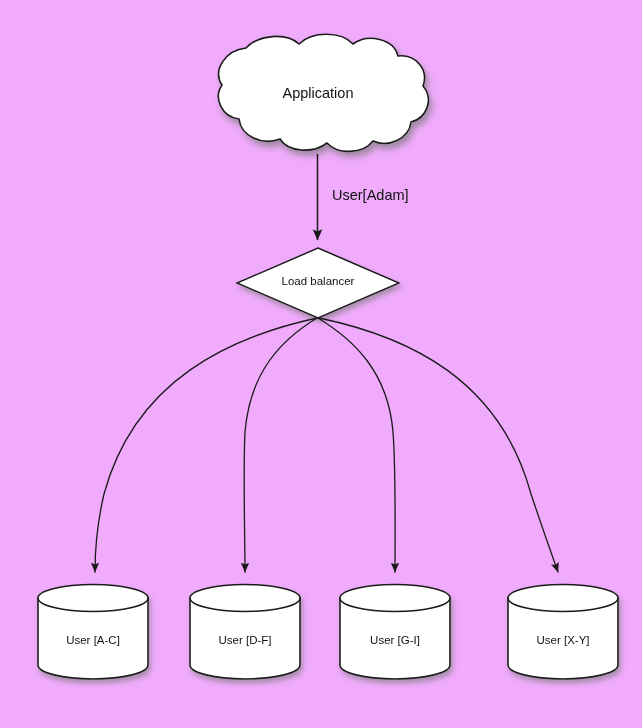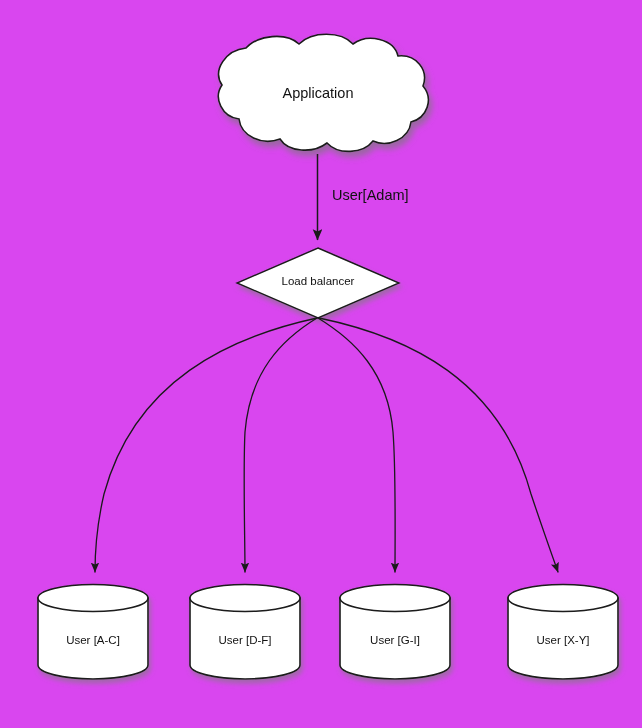--- a/index.html
+++ b/index.html
@@ -12,21 +12,21 @@
     width: 642px;
     height: 728px;
     font-family: "Liberation Sans", sans-serif;
     overflow: hidden;
     position: relative;
   }
   #diagram-root {
     position: relative;
     width: 642px;
     height: 728px;
-    background: #d946ef;
+    background: #f0abfc;
   }
   svg.diagram-canvas {
     display: block;
     width: 642px;
     height: 728px;
   }
   .shape-fill {
     fill: #ffffff;
     stroke: #1a1a1a;
     stroke-width: 1.6;

